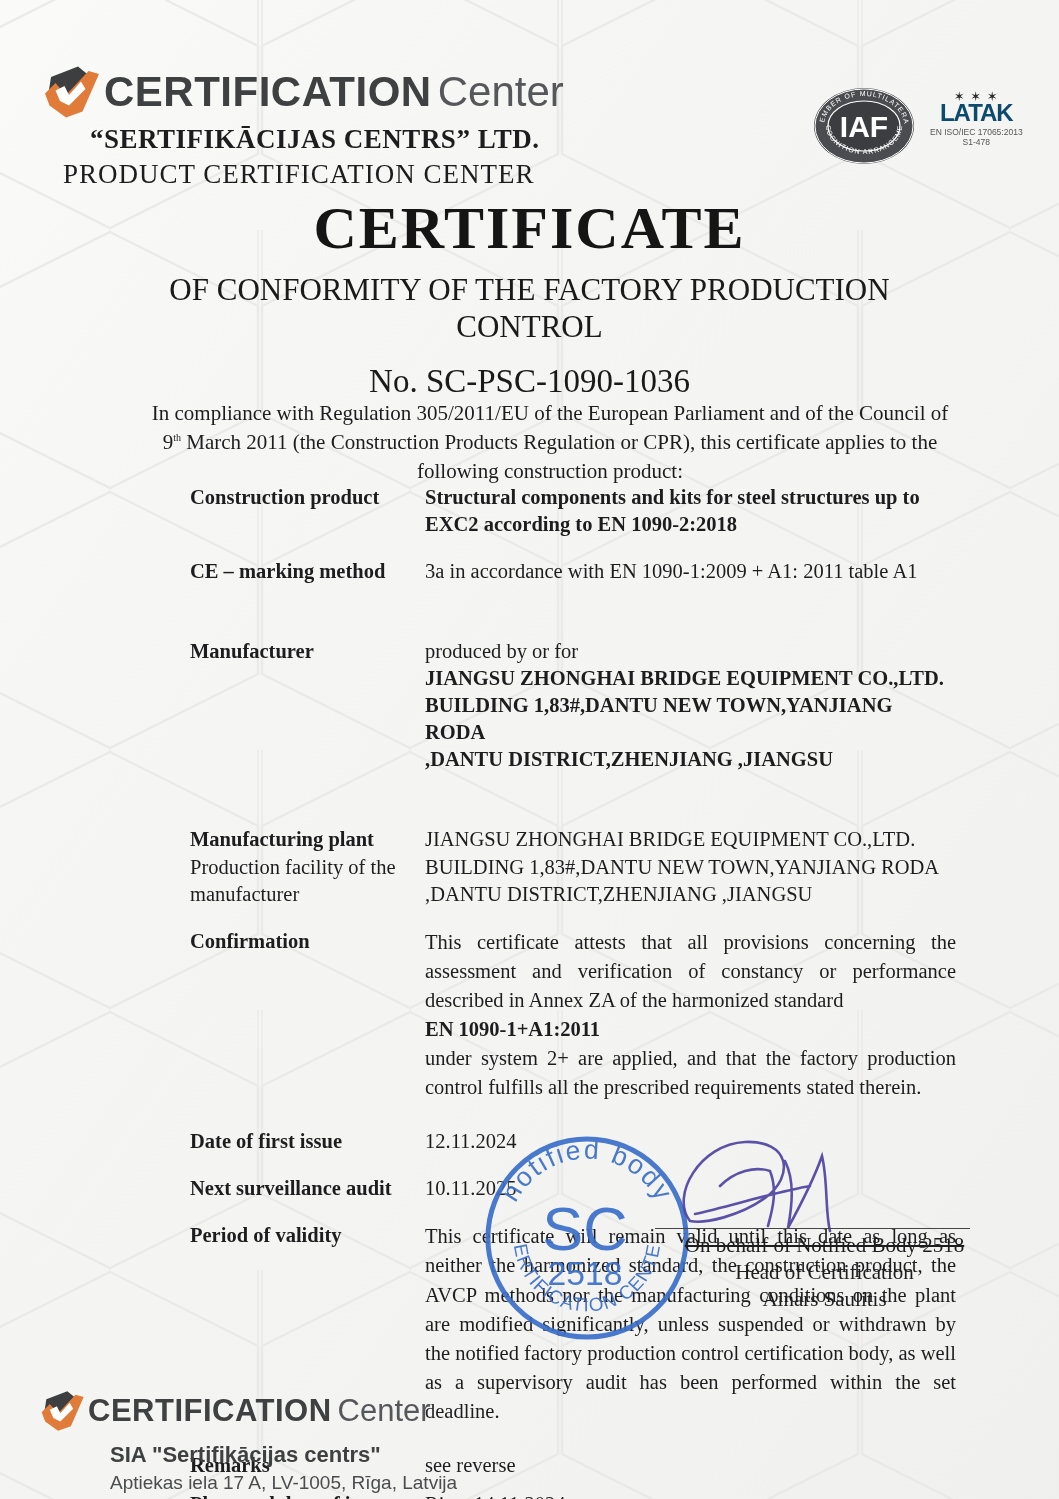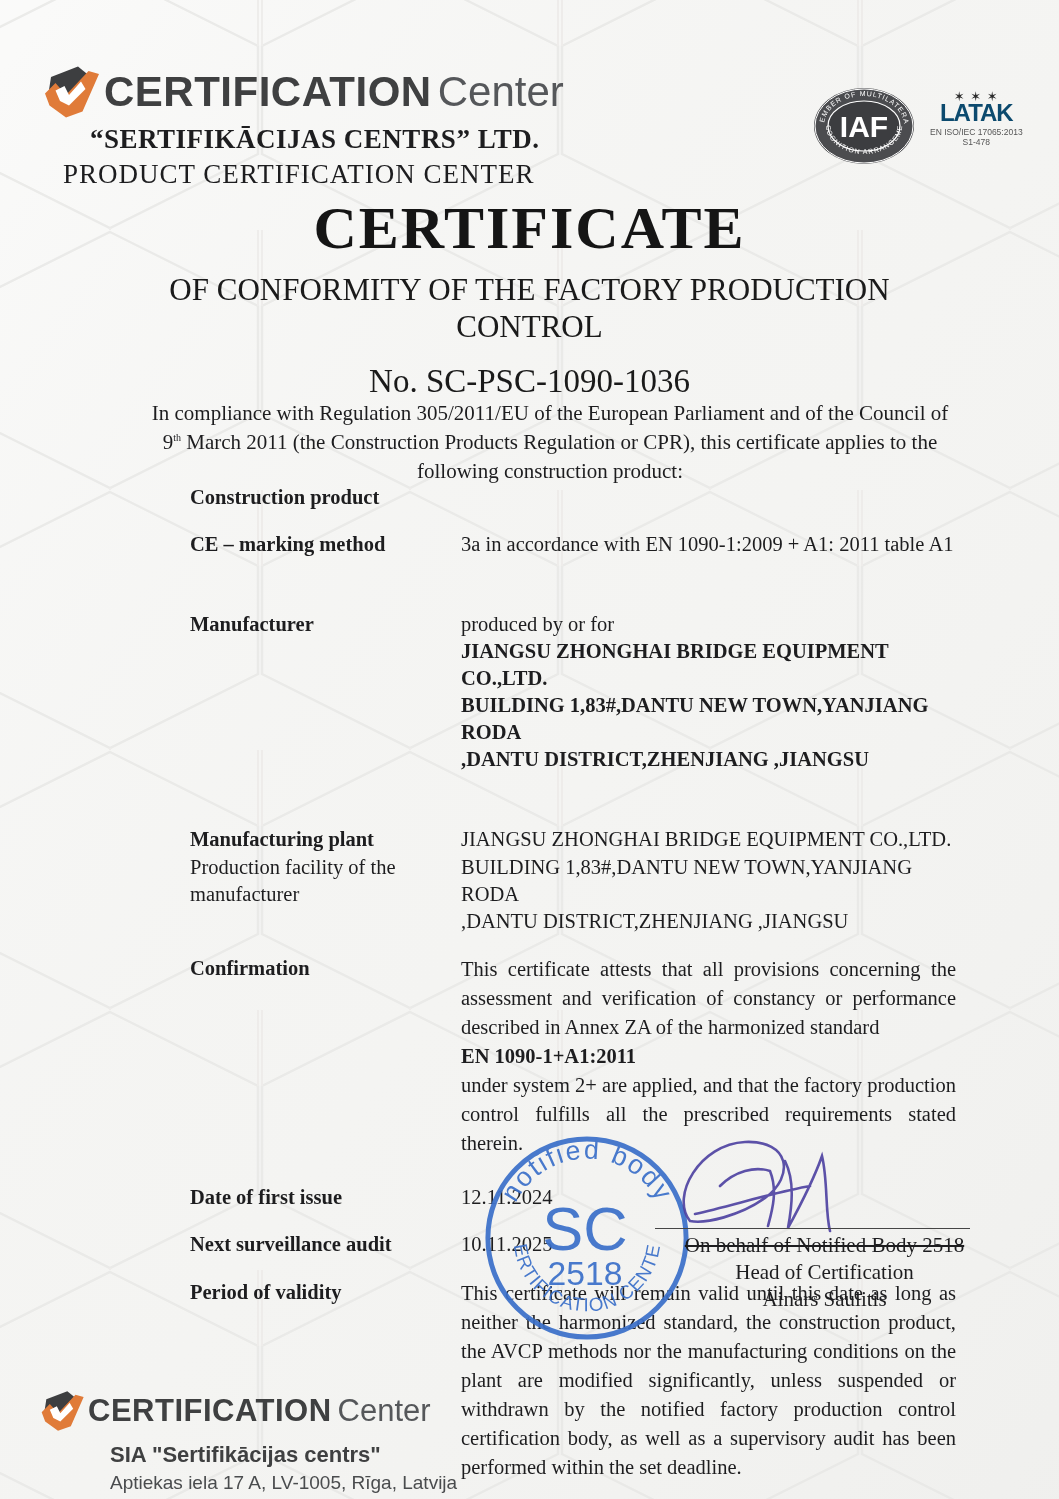--- a/index.html
+++ b/index.html
@@ -34,21 +34,21 @@
   .cert-sub{font-size:31px;margin-top:8px;line-height:1.2;color:#1a1a1a;}
   .cert-no{font-size:33px;margin-top:18px;color:#1a1a1a;}
 
   
   .intro{position:absolute;top:363px;left:130px;width:840px;text-align:center;
          font-size:21px;line-height:1.38;}
   .intro sup{font-size:10px;}
 
   
   .fields{position:absolute;top:448px;left:190px;width:766px;}
-  .frow{display:flex;margin-bottom:18px;gap:36px;}
+  .frow{display:flex;margin-bottom:18px;}
   .flabel{width:235px;flex:0 0 235px;font-weight:bold;font-size:20.5px;line-height:1.32;}
   .flabel .sub{font-weight:normal;display:block;}
   .fvalue{flex:1;font-size:20.5px;line-height:1.32;white-space:pre-line;}
   .fvalue.bold{font-weight:bold;}
   .fvalue.just, .jpara{white-space:normal;text-align:justify;}
   .jpara{font-size:20.5px;line-height:1.42;}
   .std-line{font-weight:bold;font-size:20.5px;line-height:1.42;}
   .mb-md{margin-bottom:20px;}
   .mb-lg{margin-bottom:26px;}
 
@@ -152,20 +152,22 @@
   <div class="intro">
     <span>In compliance with Regulation 305/2011/EU of the European Parliament and of the Council of</span><br>
     <span>9</span><sup>th</sup><span> March 2011 (the Construction Products Regulation or CPR), this certificate applies to the</span><br>
     <span>following construction product:</span>
   </div>
 
   <div class="fields">
 
     <div class="frow mb-md">
       <div class="flabel">Construction product</div>
+      <div class="fvalue bold">Structural components and kits for steel structures up to
+EXC2 according to EN 1090-2:2018</div>
     </div>
 
     <div class="frow mb-lg">
       <div class="flabel">CE – marking method</div>
       <div class="fvalue">3a in accordance with EN 1090-1:2009 + A1: 2011 table A1</div>
     </div>
 
     <div class="frow mb-lg">
       <div class="flabel" style="padding-top:27px">Manufacturer</div>
       <div class="fvalue">

